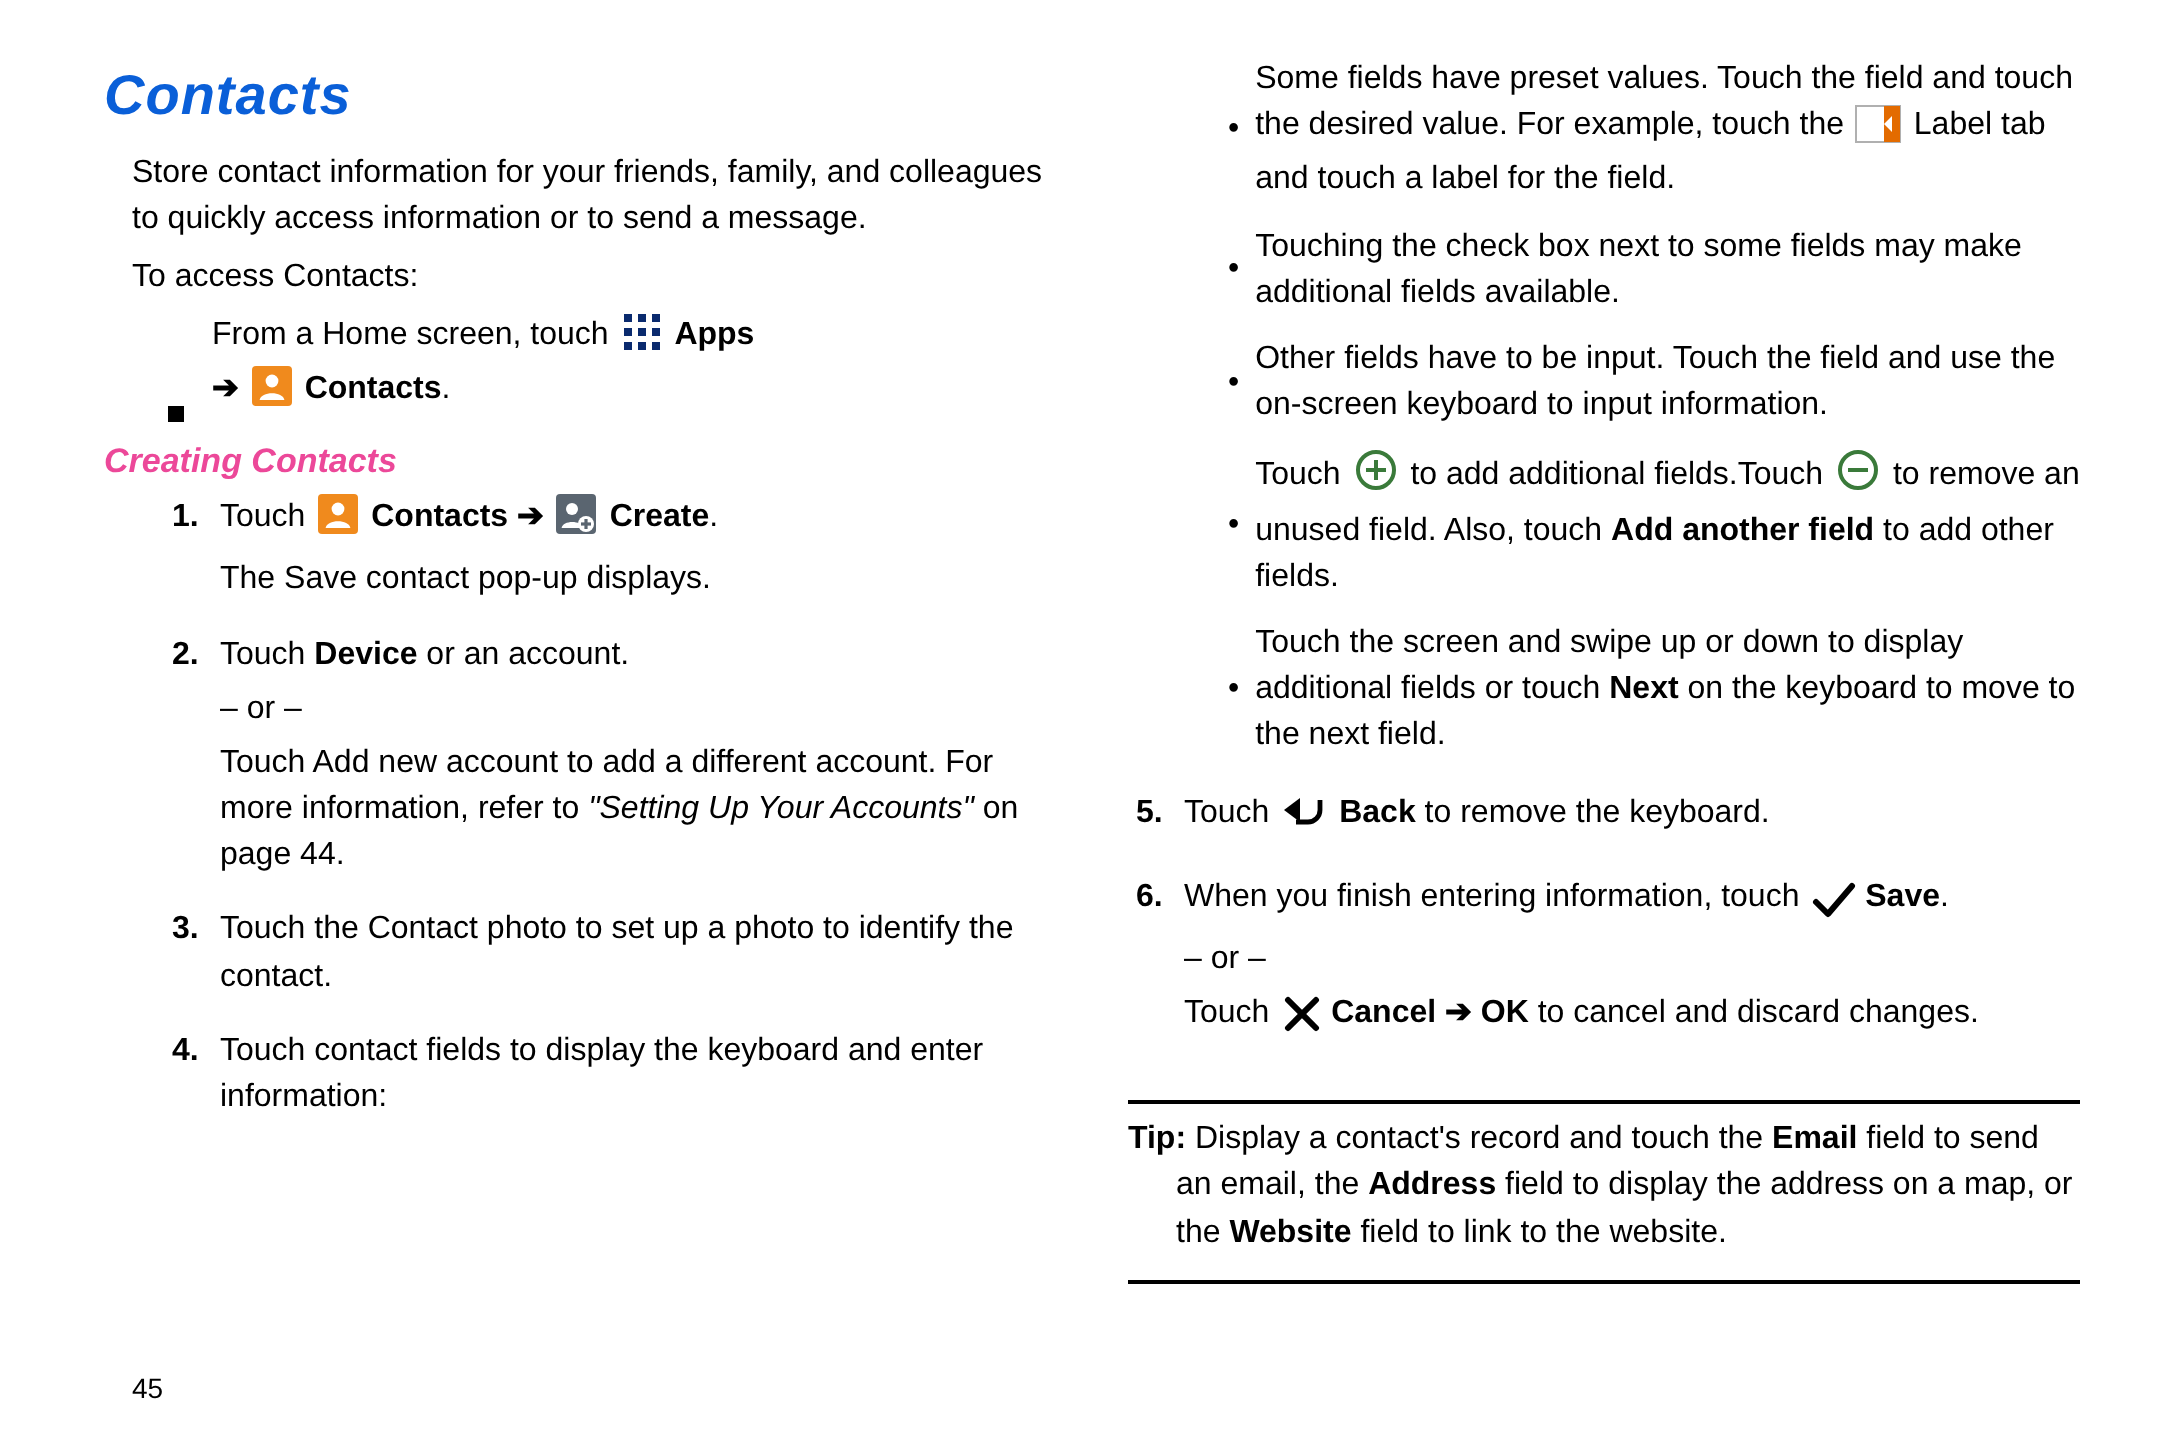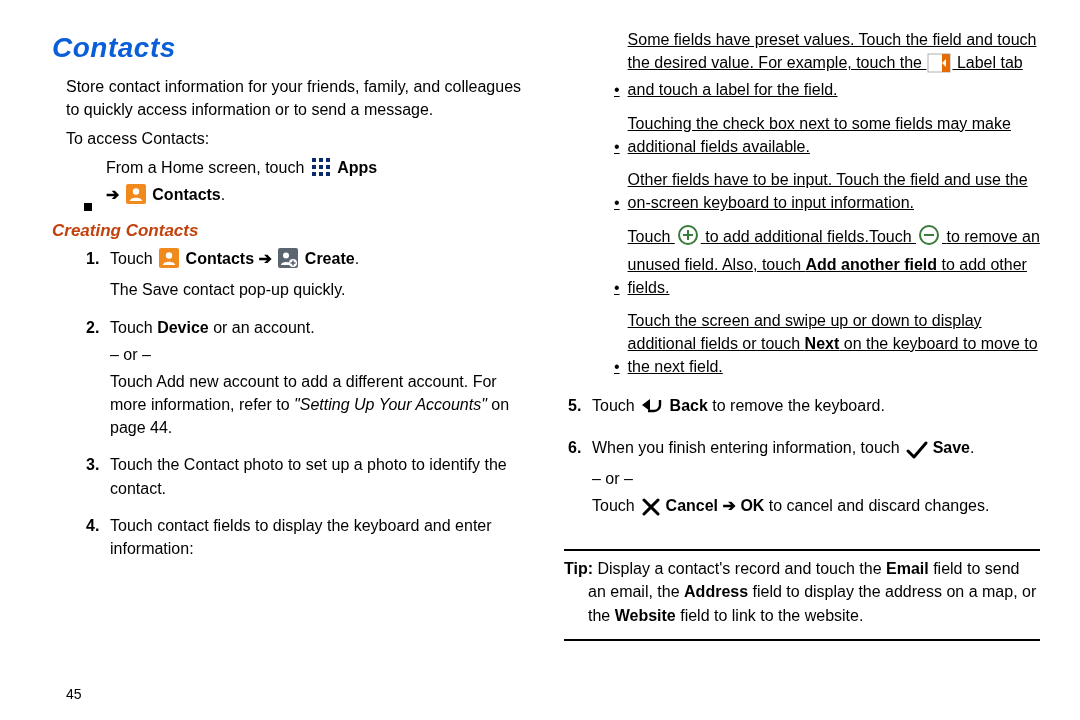--- a/index.html
+++ b/index.html
@@ -1,33 +1,33 @@
 <!DOCTYPE html>
 <html><head>
 <meta charset="utf-8">
 <style>
   html,body{margin:0;padding:0;width:1080px;height:720px;background:#fff;font-family:Arial,Helvetica,sans-serif;color:#000;}
   .page{display:flex;flex-direction:row;width:1080px;height:720px;box-sizing:border-box;padding:28px 32px 16px 52px;}
   .col{flex:1;display:flex;flex-direction:column;font-size:16px;line-height:1.45;}
   .col-left{padding-right:24px;}
   .col-right{padding-left:4px;}
   .h1{font-family:Arial,Helvetica,sans-serif;font-weight:900;font-style:italic;color:#0a5fd8;font-size:28px;margin:0 0 6px 0;letter-spacing:0.5px;}
-  .h2{font-family:Arial,Helvetica,sans-serif;font-weight:700;font-style:italic;color:#c2410c;font-size:17px;margin:8px 0 4px 0;}
+  .h2{font-family:Arial,Helvetica,sans-serif;font-weight:700;font-style:italic;color:#ec4899;font-size:17px;margin:8px 0 4px 0;}
   p{margin:0 0 6px 0;}
   .intro{margin-left:14px;}
   .sq-bullet-row{display:flex;align-items:flex-end;margin-left:32px;gap:14px;}
   .sq-bullet{width:8px;height:8px;background:#000;margin-top:7px;flex:0 0 auto;}
   ol.steps{list-style:none;padding:0;margin:0 0 0 34px;}
   ol.steps>li{display:flex;align-items:flex-start;margin-bottom:10px;}
   ol.steps>li>.num{font-weight:700;width:24px;flex:0 0 auto;}
   ol.steps>li>.body{flex:1;}
   .body p{margin:0 0 4px 0;}
   .indent-or{margin-left:16px;}
   ul.disc{list-style:none;padding:0;margin:0 0 0 10px;}
-  ul.disc>li{display:flex;align-items:flex-end;margin-bottom:10px;text-decoration:underline;}
+  ul.disc>li{display:flex;align-items:center;margin-bottom:10px;}
   ul.disc>li::before{content:"•";font-size:16px;margin-right:8px;margin-top:0;}
   ul.disc .btxt{flex:1;}
   .icon{display:inline-block;vertical-align:-4px;margin:0 2px;}
   .arrow{font-weight:700;font-family:Arial;}
   strong{font-weight:700;}
   em.ref{font-style:italic;}
   .tip-box{border-top:2px solid #000;border-bottom:2px solid #000;padding:6px 0;margin-top:14px;margin-left:0;margin-right:8px;}
   .tip-body{margin-left:24px;text-indent:-24px;padding-left:0;}
   .pagenum{margin-top:auto;margin-left:14px;font-size:14px;padding-top:12px;}
   svg{overflow:visible;}
@@ -131,21 +131,21 @@
             <span class="icon"><svg width="20" height="20">
                   <use href="#contacts-ico"></use>
                 </svg></span>
             <strong>Contacts</strong>
             <span class="arrow">➔</span>
             <span class="icon"><svg width="20" height="20">
                   <use href="#create-ico"></use>
                 </svg></span>
             <strong>Create</strong><span>.</span>
           </p>
-          <p>The Save contact pop-up quickly.</p>
+          <p>The Save contact pop-up displays.</p>
         </div>
       </li>
 
       <li>
         <span class="num">2.</span>
         <div class="body">
           <p>
             <span>Touch </span><strong>Device</strong><span> or an account.</span>
           </p>
           <p class="indent-or">– or –</p>

